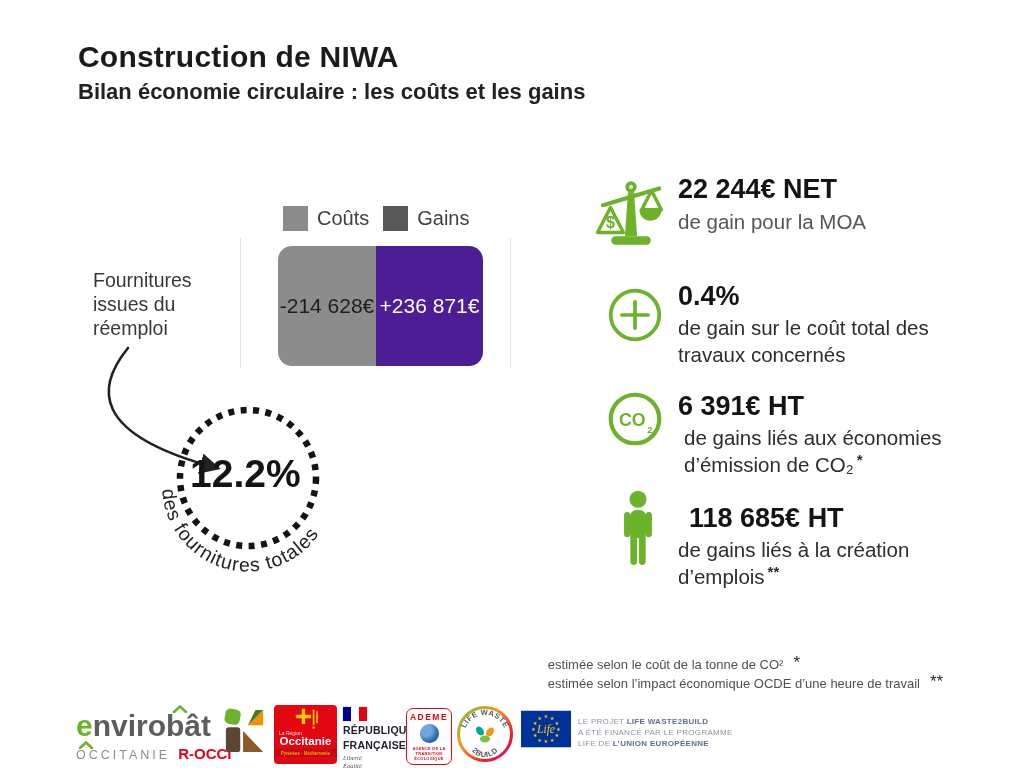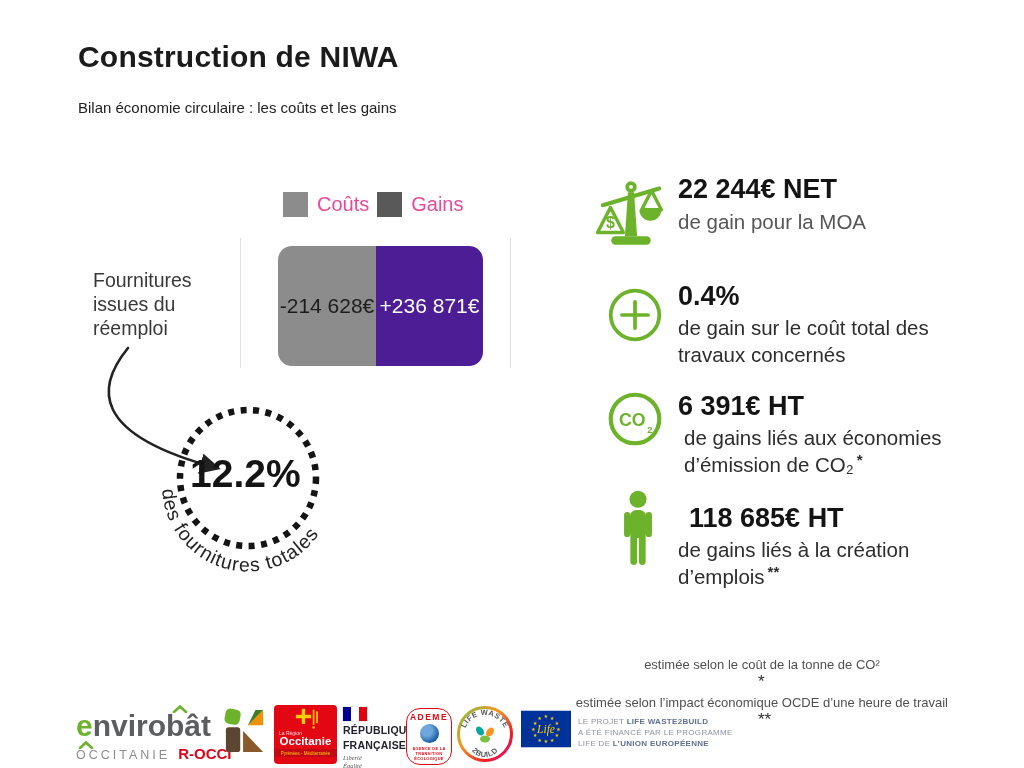--- a/index.html
+++ b/index.html
@@ -1,24 +1,24 @@
 <!DOCTYPE html>
 <html><head>
 <meta charset="utf-8">
 <style>
   html,body{margin:0;padding:0;background:#ffffff;}
   body{font-family:"Liberation Sans",sans-serif;color:#1b1b1b;}
   .page{position:relative;width:1024px;height:768px;background:#fff;overflow:hidden;}
 
   
   .title{position:absolute;left:78px;top:40px;font-size:30px;font-weight:800;letter-spacing:.2px;color:#1b1b1b;}
-  .subtitle{position:absolute;left:78px;top:79px;font-size:15px;font-weight:400;color:#222;margin-top:20px;}
-
-  
-  .legend{position:absolute;left:283px;top:192px;display:flex;align-items:center;gap:8px;font-size:20px;color:#ec4899;}
+  .subtitle{position:absolute;left:78px;top:79px;font-size:22px;font-weight:700;color:#222;}
+
+  
+  .legend{position:absolute;left:283px;top:206px;display:flex;align-items:center;gap:14px;font-size:20px;color:#404040;}
   .legend .pair{display:flex;align-items:center;gap:9px;}
   .swatch{width:25px;height:25px;}
 
   
   .axis-line{position:absolute;top:238px;width:1px;height:130px;background:#e2e2e2;}
   .axis-left{left:240px;} .axis-right{left:510px;}
   .bar{position:absolute;left:278px;top:246px;width:205px;height:120px;border-radius:14px;overflow:hidden;display:flex;}
   .seg{display:flex;align-items:center;justify-content:center;font-size:21px;white-space:nowrap;}
   .seg-couts{width:98px;background:#8c8c8c;color:#1d1d1d;}
   .seg-gains{width:107px;background:#595959;color:#ffffff;}
@@ -30,21 +30,21 @@
 
   
   .stat-icon{position:absolute;}
   .stat-value{position:absolute;left:678px;font-size:27px;font-weight:800;color:#141414;white-space:nowrap;}
   .stat-desc{position:absolute;left:678px;width:305px;font-size:20.5px;line-height:1.32;color:#2d2d2d;}
   .stat-desc.gray{color:#565656;}
   .stat-desc .mark{font-size:15px;font-weight:700;position:relative;top:-7px;margin-left:3px;}
 
   
   .footnotes{position:absolute;right:76px;top:655px;text-align:right;font-size:13px;color:#4f4f4f;}
-  .fn-line{display:flex;justify-content:flex-start;align-items:center;line-height:19px;flex-direction:column;}
+  .fn-line{display:flex;justify-content:flex-start;align-items:center;line-height:19px;}
   .fn-line .fn-mark{font-size:17px;color:#2e2e2e;margin-left:10px;width:18px;text-align:left;position:relative;top:-2px;}
 
   
   .envirobat{position:absolute;left:76px;top:711px;}
   .envirobat .word{font-size:30px;font-weight:800;color:#5c5d5f;line-height:30px;position:relative;}
   .envirobat .word .e{color:#6cb32b;}
   .envirobat .hat{position:absolute;left:96px;top:-6px;}
   .envirobat .smile{position:absolute;left:2px;top:30px;}
   .envirobat .line2{display:flex;justify-content:flex-end;align-items:baseline;gap:8px;margin-top:4px;}
   .envirobat .occ{font-size:12.5px;letter-spacing:3px;color:#8d8d8d;}
@@ -56,21 +56,21 @@
   .occitanie .laregion{font-size:5px;color:#ffd9d9;align-self:flex-start;margin-left:5px;}
   .occitanie .name{font-size:11.5px;font-weight:800;color:#fff;line-height:11px;}
   .occitanie .sub{font-size:4.5px;color:#ffcc00;margin-top:2px;background:#c30a14;width:100%;text-align:center;padding:1.5px 0;}
 
   .rf{position:absolute;left:343px;top:707px;width:56px;}
   .rf .flag{display:flex;width:24px;height:14px;box-shadow:0 0 0 .5px #d8d8d8;}
   .rf .flag div{flex:1;}
   .rf .rl{font-size:10.5px;font-weight:800;color:#22222e;line-height:12px;margin-top:3px;letter-spacing:.2px;}
   .rf .motto{font-family:"Liberation Serif",serif;font-style:italic;font-size:6.5px;color:#555;line-height:8px;margin-top:3px;}
 
-  .ademe{position:absolute;left:406px;top:708px;width:46px;height:57px;border:1.5px solid #e30613;border-radius:14px;background:#fff;display:flex;flex-direction:column;align-items:center;box-sizing:border-box;}
+  .ademe{position:absolute;left:406px;top:708px;width:46px;height:57px;border:1.5px solid #e30613;border-radius:7px;background:#fff;display:flex;flex-direction:column;align-items:center;box-sizing:border-box;}
   .ademe .aname{font-size:8.5px;font-weight:800;color:#e30613;letter-spacing:1.5px;margin-top:3px;}
   .ademe .globe{width:19px;height:19px;border-radius:50%;background:radial-gradient(circle at 35% 35%, #6fa8dc 0 30%, #1b5fa8 70%);margin-top:2px;}
   .ademe .tag{font-size:3.9px;font-weight:700;color:#e30613;text-align:center;line-height:5px;margin-top:2.5px;letter-spacing:.3px;}
 
   .lifewaste{position:absolute;left:456px;top:705px;}
   .eulife{position:absolute;left:521px;top:710px;}
   .eutext{position:absolute;left:578px;top:716px;font-size:8px;line-height:11px;color:#8a93a5;letter-spacing:.3px;}
   .eutext b{color:#5f6f8f;}
 </style>
 </head>

